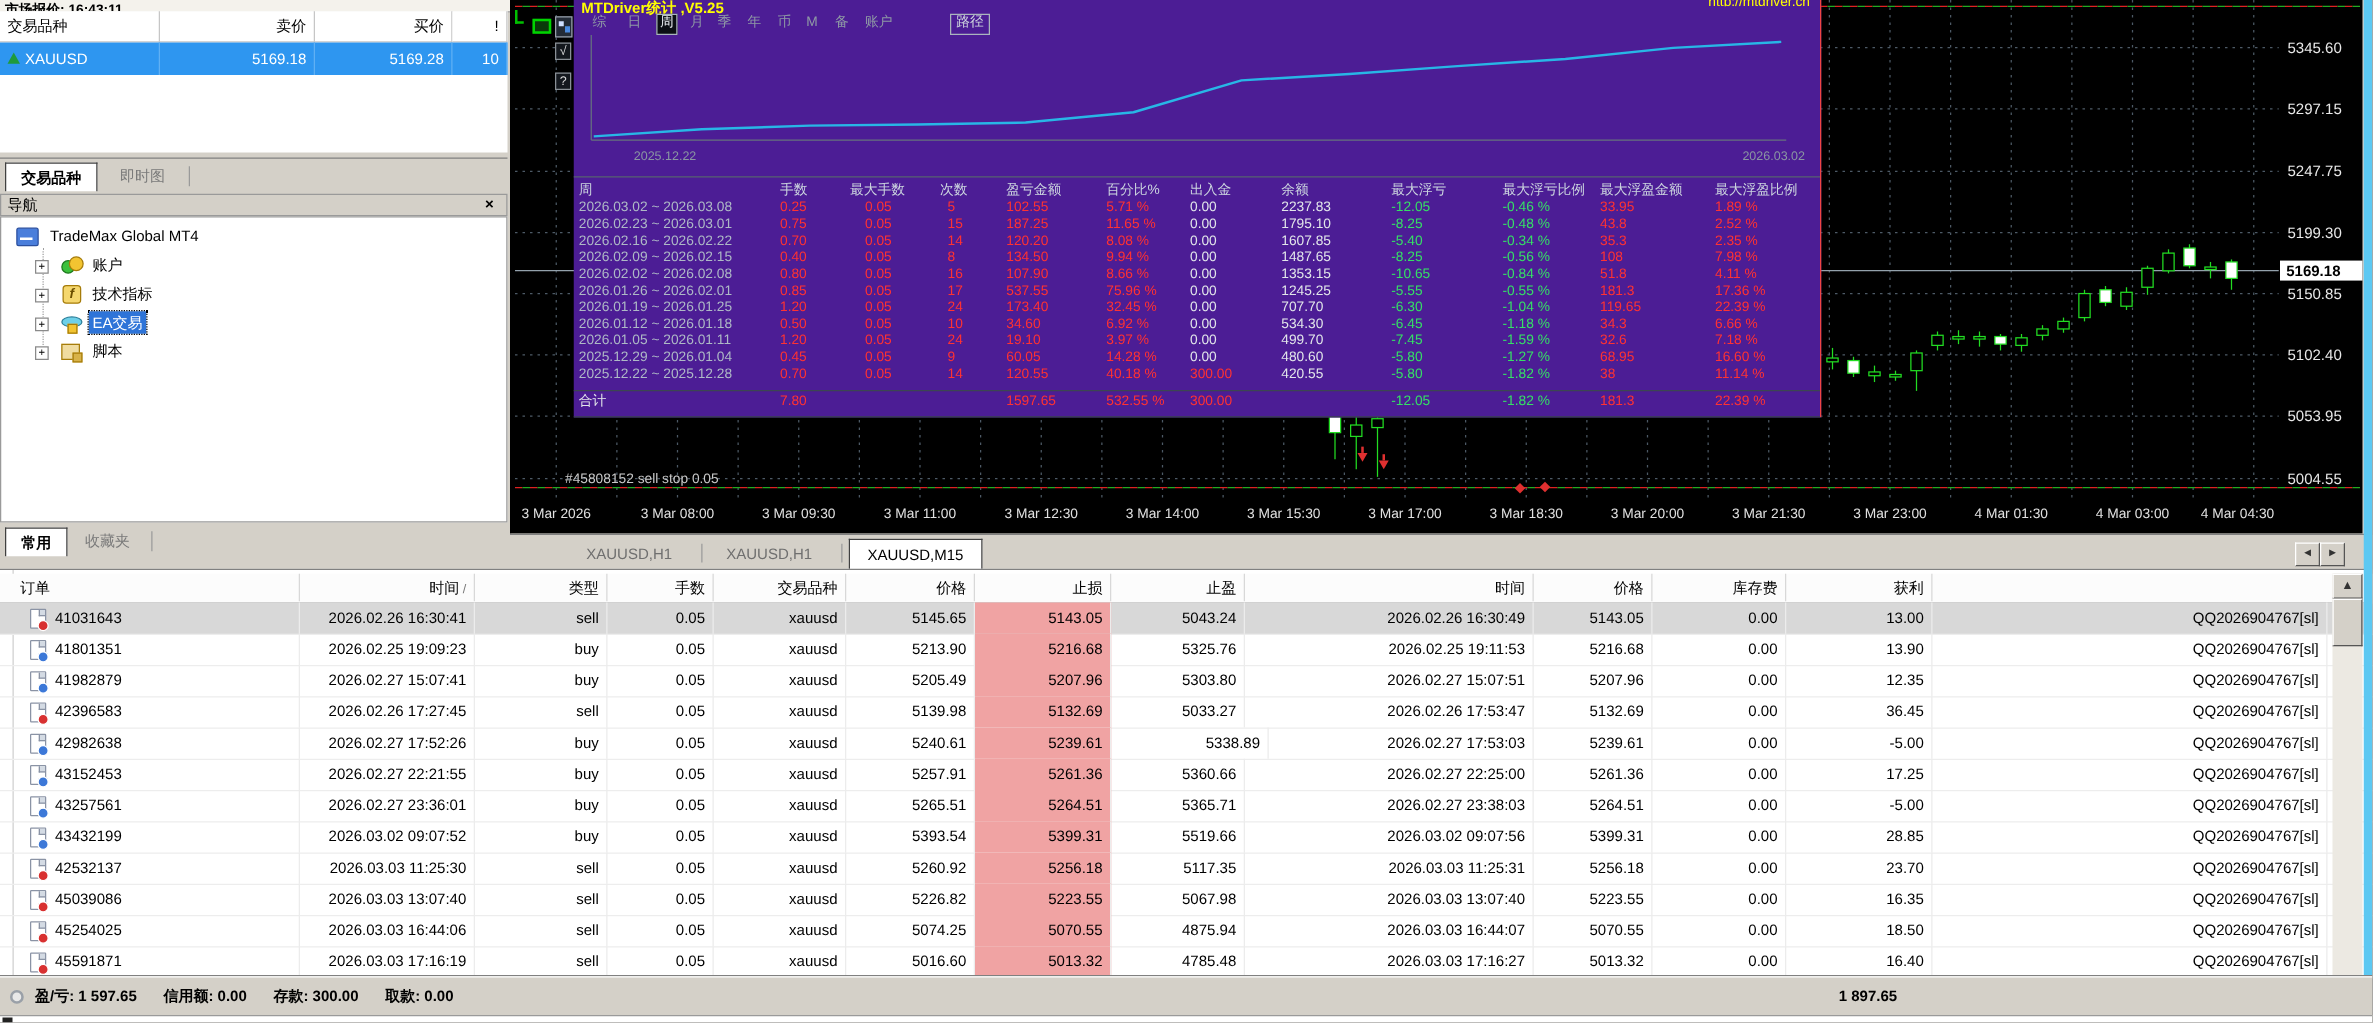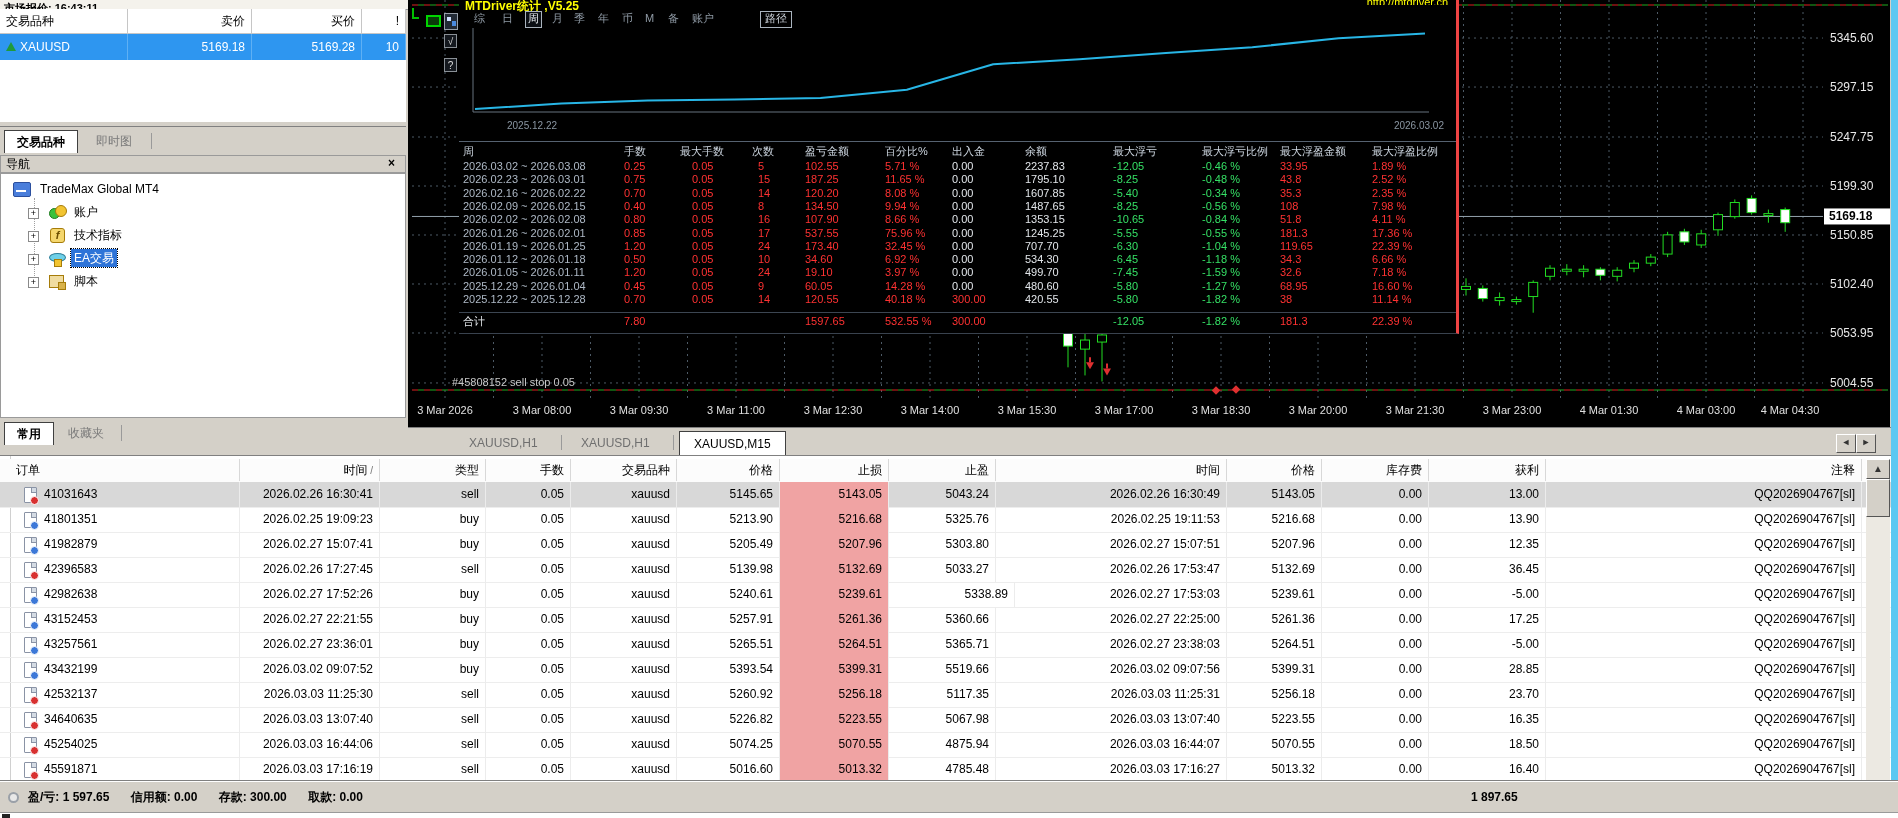--- a/index.html
+++ b/index.html
@@ -30,22 +30,22 @@
   .tree-label.selected{background:#2e74d8;color:#fff;outline:1px dotted #000;}
   .expander{position:absolute;width:11px;height:11px;border:1px solid #8a8a8a;background:#fff;font-size:9px;line-height:9px;
             text-align:center;box-sizing:border-box;}
   .treeline{position:absolute;border-left:1px dotted #a0a0a0;}
   #left-tabs2{position:absolute;left:0;top:420px;width:406px;height:26px;background:#d4d0c8;}
   
   #chart-svg{position:absolute;left:0;top:0;z-index:1;}
   #cyan-edge{position:absolute;left:1891px;top:0;width:7px;height:780px;background:#5cc8f2;z-index:6;}
   .chart-mini-icon{position:absolute;z-index:2;box-sizing:border-box;font-size:10px;color:#ddd;text-align:center;}
   
-  #stats-panel{position:absolute;left:459px;top:0;width:997px;height:333px;background:#000000;z-index:3;
-               border-right:3px solid #ef4444;border-bottom:1px solid #39424e;color:#cfd6de;font-size:11px;}
+  #stats-panel{position:absolute;left:459px;top:0;width:997px;height:333px;background:#4c1d95;z-index:3;
+               border-right:1px solid #ef4444;border-bottom:1px solid #39424e;color:#cfd6de;font-size:11px;}
   #stats-title{position:absolute;left:6px;top:-2px;height:13px;color:#ffff00;font-size:12px;font-weight:bold;white-space:nowrap;}
   #stats-url{position:absolute;right:8px;top:-4px;height:9px;overflow:hidden;color:#ffff00;font-size:11px;}
   .stats-tab{position:absolute;top:11px;height:15px;line-height:15px;color:#8f9aa5;padding:0 2px;}
   .stats-tab.active{background:#0b0f14;border:1px solid #aab4be;color:#eef2f6;line-height:13px;}
   #stats-path{position:absolute;left:301px;top:11px;height:15px;line-height:13px;border:1px solid #aab4be;color:#cfd6de;padding:0 4px;}
   #mini-chart{position:absolute;left:8px;top:26px;}
   .mini-xlabel{position:absolute;top:120px;color:#8a96a2;font-size:10px;}
   #stats-header{position:absolute;left:0;top:141px;width:997px;height:17px;border-top:1px solid #566270;color:#ccd5df;font-size:11px;}
   .sh{position:absolute;top:2px;white-space:nowrap;}
   .stats-row{position:absolute;left:0;width:997px;height:13px;font-size:11px;white-space:nowrap;}
@@ -516,21 +516,20 @@
         <div class="oh" style="left: 380px; width: 106px; text-align: right;">类型</div>
         <div class="oh" style="left: 486px; width: 85px; text-align: right;">手数</div>
         <div class="oh" style="left: 571px; width: 106px; text-align: right;">交易品种</div>
         <div class="oh" style="left: 677px; width: 103px; text-align: right;">价格</div>
         <div class="oh" style="left: 780px; width: 109px; text-align: right;">止损</div>
         <div class="oh" style="left: 889px; width: 107px; text-align: right;">止盈</div>
         <div class="oh" style="left: 996px; width: 231px; text-align: right;">时间</div>
         <div class="oh" style="left: 1227px; width: 95px; text-align: right;">价格</div>
         <div class="oh" style="left: 1322px; width: 107px; text-align: right;">库存费</div>
         <div class="oh" style="left: 1429px; width: 117px; text-align: right;">获利</div>
-        <div class="oh" style="left: 1546px; width: 316px; text-align: right;">注释</div>
       </div>
     <div id="orders-rows">
         <div class="order-row" style="top: 26px; background: rgb(216, 216, 216);">
           <div class="oc" style="left: 10px; width: 230px; text-align: left;"><div class="doc">
               <div class="fold"></div>
               <div class="dot" style="background: rgb(216, 48, 48);"></div>
             </div><span style="margin-left: 28px;">41031643</span></div>
           <div class="oc" style="left: 240px; width: 140px; text-align: right;">2026.02.26 16:30:41</div>
           <div class="oc" style="left: 380px; width: 106px; text-align: right;">sell</div>
           <div class="oc" style="left: 486px; width: 85px; text-align: right;">0.05</div>
@@ -685,21 +684,21 @@
           <div class="oc" style="left: 996px; width: 231px; text-align: right;">2026.03.03 11:25:31</div>
           <div class="oc" style="left: 1227px; width: 95px; text-align: right;">5256.18</div>
           <div class="oc" style="left: 1322px; width: 107px; text-align: right;">0.00</div>
           <div class="oc" style="left: 1429px; width: 117px; text-align: right;">23.70</div>
           <div class="oc" style="left: 1546px; width: 316px; text-align: right;">QQ2026904767[sl]</div>
         </div>
         <div class="order-row" style="top: 251px;">
           <div class="oc" style="left: 10px; width: 230px; text-align: left;"><div class="doc">
               <div class="fold"></div>
               <div class="dot" style="background: rgb(216, 48, 48);"></div>
-            </div><span style="margin-left: 28px;">34640635</span></div>
+            </div><span style="margin-left: 28px;">45039086</span></div>
           <div class="oc" style="left: 240px; width: 140px; text-align: right;">2026.03.03 13:07:40</div>
           <div class="oc" style="left: 380px; width: 106px; text-align: right;">sell</div>
           <div class="oc" style="left: 486px; width: 85px; text-align: right;">0.05</div>
           <div class="oc" style="left: 571px; width: 106px; text-align: right;">xauusd</div>
           <div class="oc" style="left: 677px; width: 103px; text-align: right;">5226.82</div>
           <div class="oc pink" style="left: 780px; width: 109px; text-align: right;">5223.55</div>
           <div class="oc" style="left: 889px; width: 107px; text-align: right;">5067.98</div>
           <div class="oc" style="left: 996px; width: 231px; text-align: right;">2026.03.03 13:07:40</div>
           <div class="oc" style="left: 1227px; width: 95px; text-align: right;">5223.55</div>
           <div class="oc" style="left: 1322px; width: 107px; text-align: right;">0.00</div>

